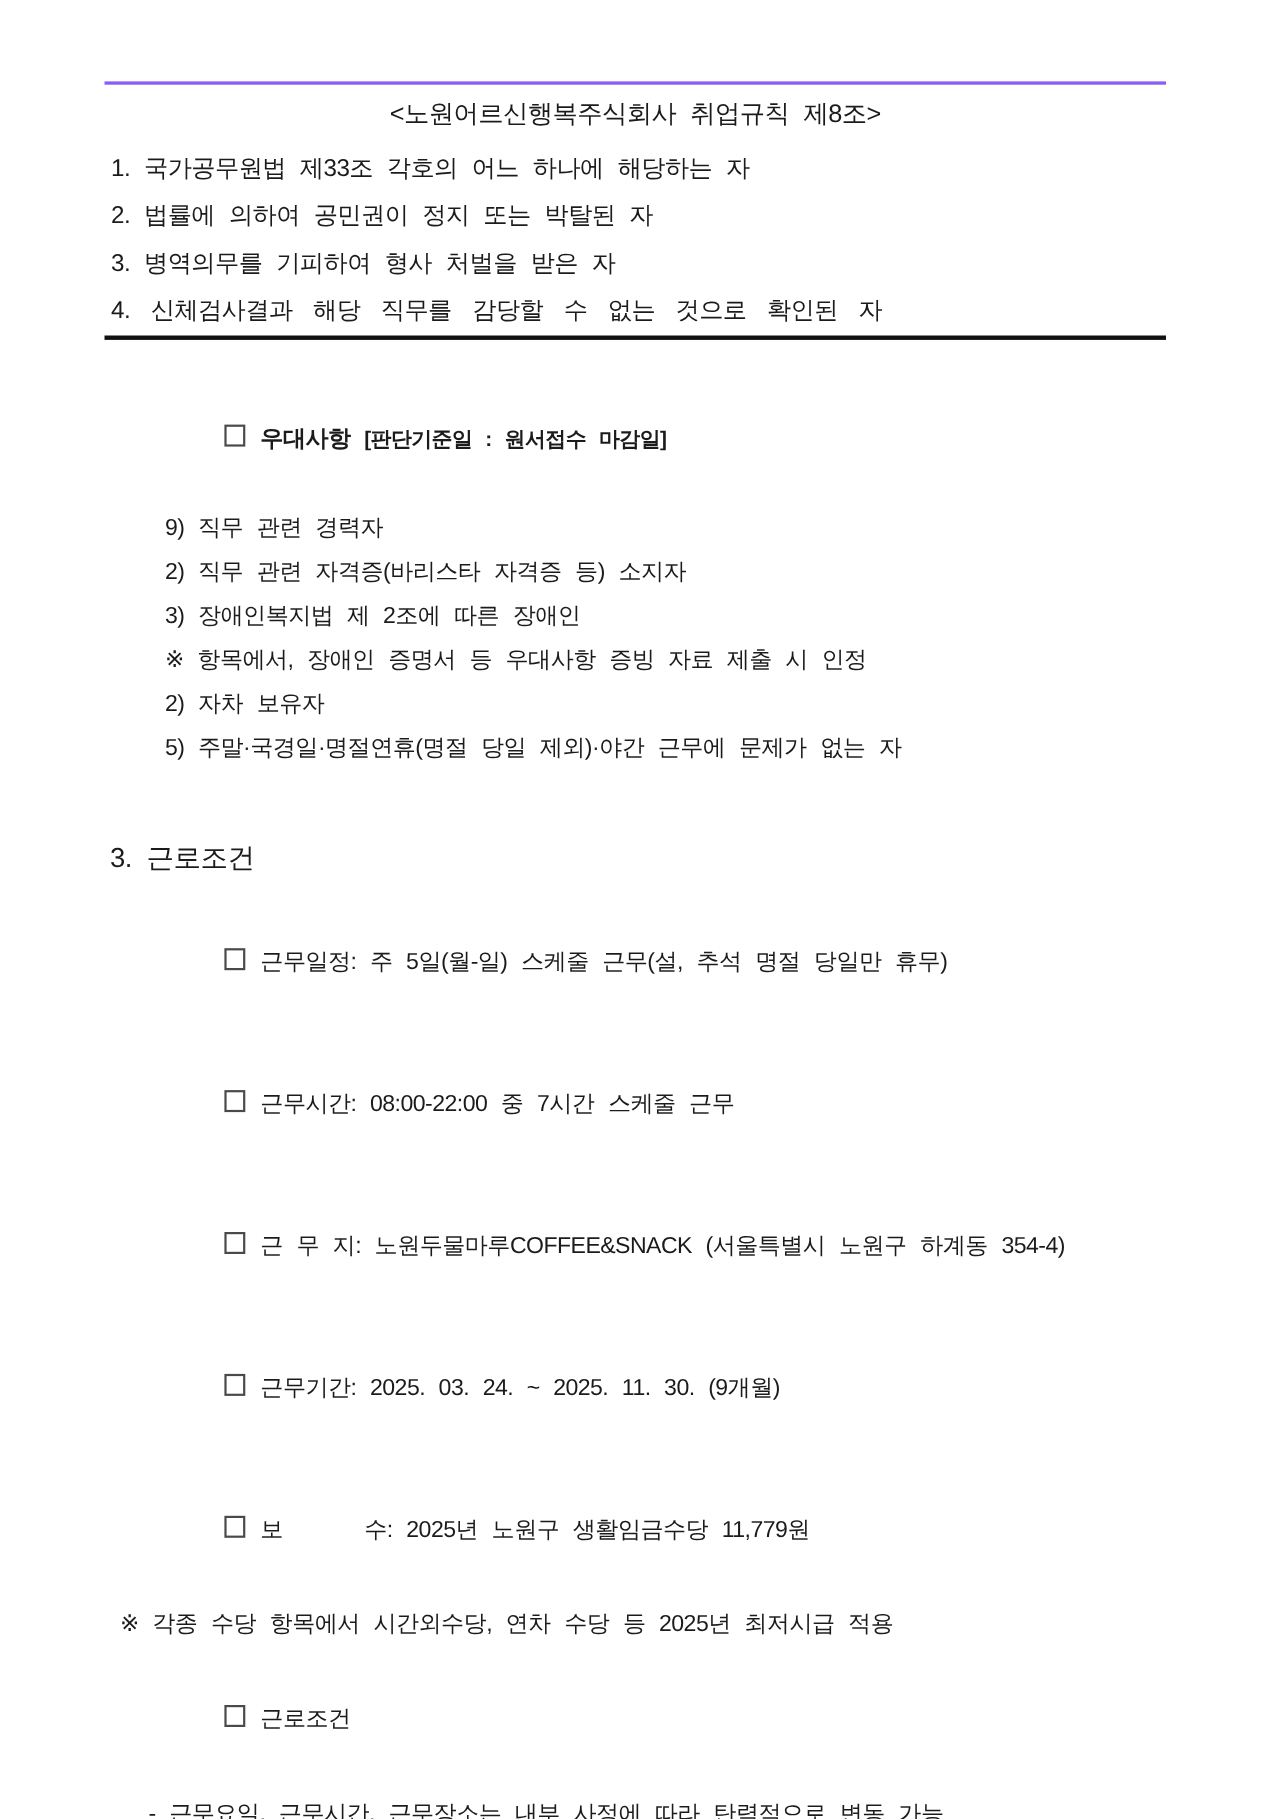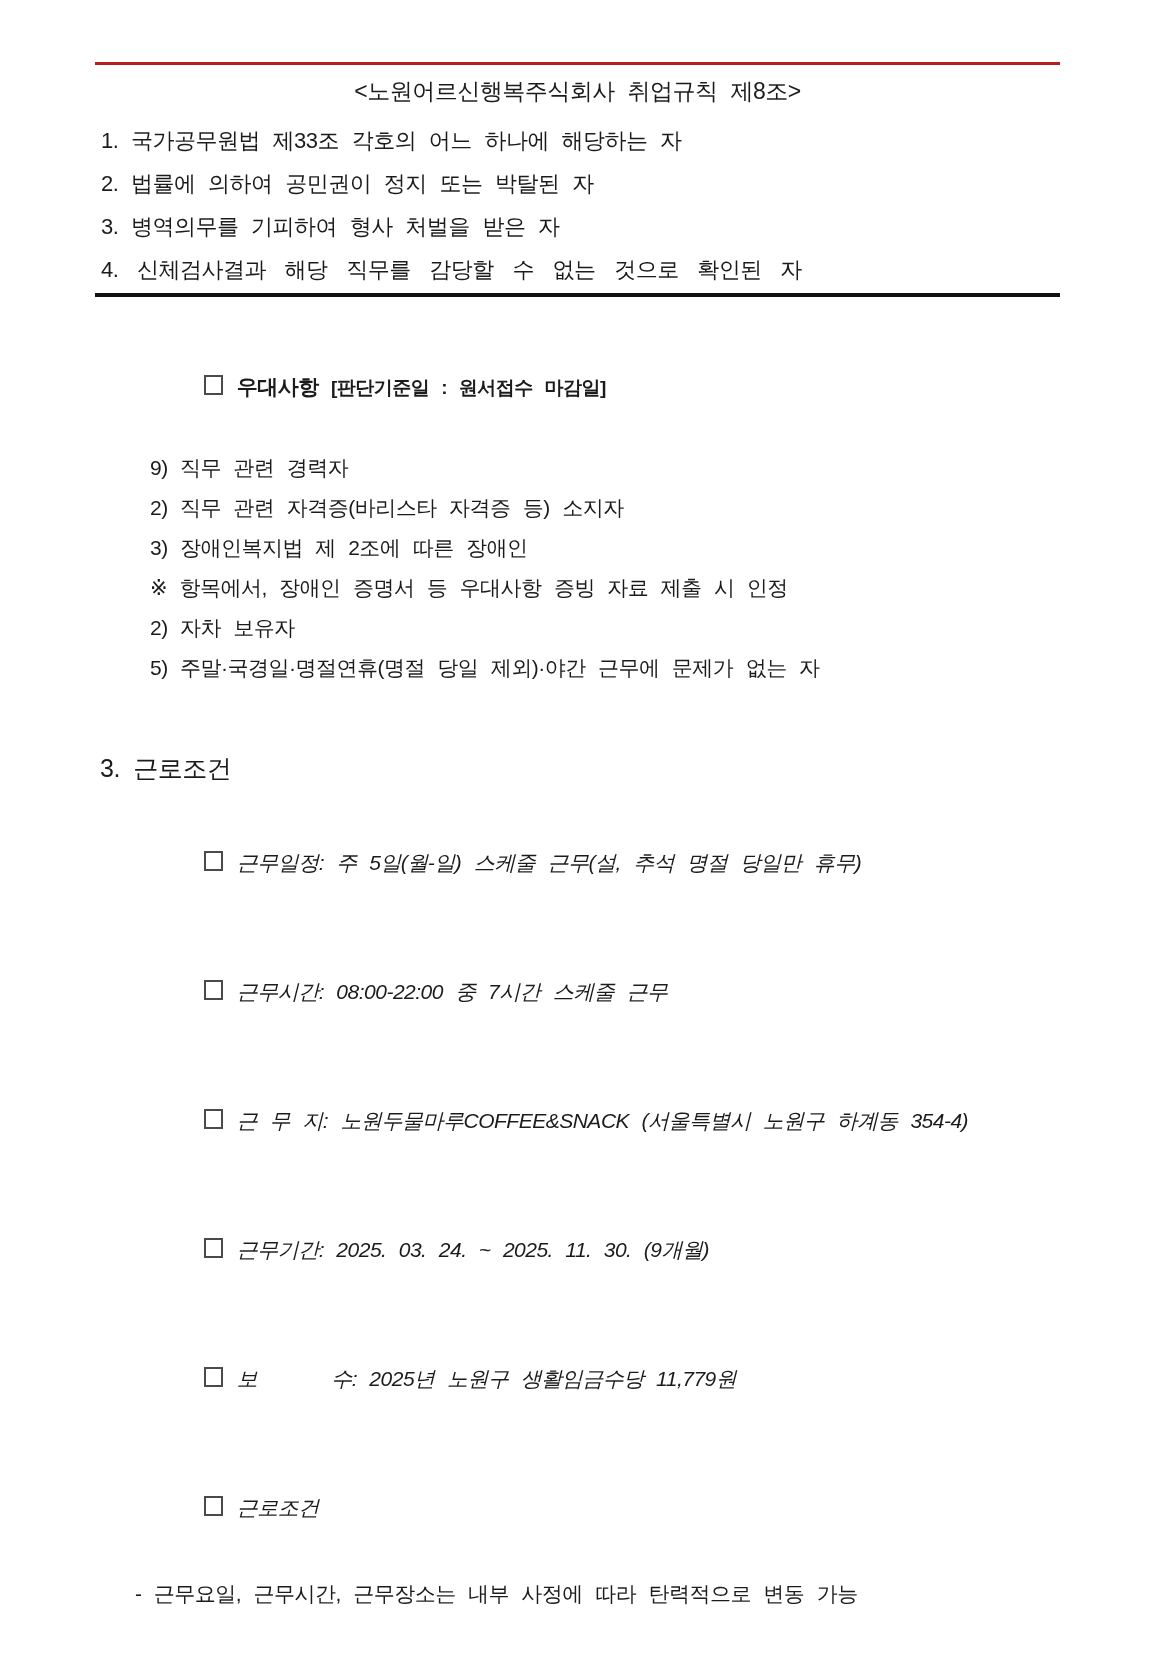--- a/index.html
+++ b/index.html
@@ -9,23 +9,24 @@
     background:#ffffff;
     font-family:"Liberation Sans","DejaVu Sans",sans-serif;
     color:#1b1b1b;
     overflow:hidden;
     word-spacing:7px;
   }
   .content { padding:62px 110px 0 95px; }
 
   
   .rule-box {
-    border-top:3px solid #b91c1c;
+    border-top:3px solid #8b5cf6;
     border-bottom:4px solid #111;
     padding:6px 0 2px 0;
+    margin-top:12px;
   }
   .doc-title {
     text-align:center;
     font-size:23px;
     line-height:40px;
     letter-spacing:-0.5px;
     white-space:pre-wrap;
   }
   .rules { margin-top:8px; }
   .rule-item {
@@ -41,21 +42,21 @@
     font-size:21px;
     line-height:43px;
     letter-spacing:-0.5px;
     white-space:pre-wrap;
   }
   .pref { margin-top:30px; }
   .pref .row { line-height:40px; }
   .pref-head { padding-left:10px;font-weight:bold; }
   .pref-note { font-size:19px; }
   .indent-sub { padding-left:55px; }
-  .indent-check { padding-left:10px;font-style:italic; }
+  .indent-check { padding-left:10px; }
   .indent-note { padding-left:14px; }
   .indent-dash { padding-left:40px; }
   .ws-wide { word-spacing:13px; }
 
   .section-heading {
     font-size:25px;
     line-height:40px;
     letter-spacing:-0.5px;
     margin:60px 0 10px 5px;
     white-space:pre-wrap;
@@ -109,20 +110,21 @@
       </div>
       <div class="row indent-check">
         <span class="cb"></span><span>근 무 지: 노원두물마루COFFEE&amp;SNACK (서울특별시 노원구 하계동 354-4)</span>
       </div>
       <div class="row indent-check">
         <span class="cb"></span><span>근무기간: 2025. 03. 24. ~ 2025. 11. 30. (9개월)</span>
       </div>
       <div class="row indent-check">
         <span class="cb"></span><span>보      수: 2025년 노원구 생활임금수당 11,779원</span>
       </div>
+      <div class="row indent-note">※ 각종 수당 항목에서 시간외수당, 연차 수당 등 2025년 최저시급 적용</div>
       <div class="row indent-check">
         <span class="cb"></span><span>근로조건</span>
       </div>
       <div class="row indent-dash">- 근무요일, 근무시간, 근무장소는 내부 사정에 따라 탄력적으로 변동 가능</div>
 
     </div>
 
   </div>
 </div>
 

